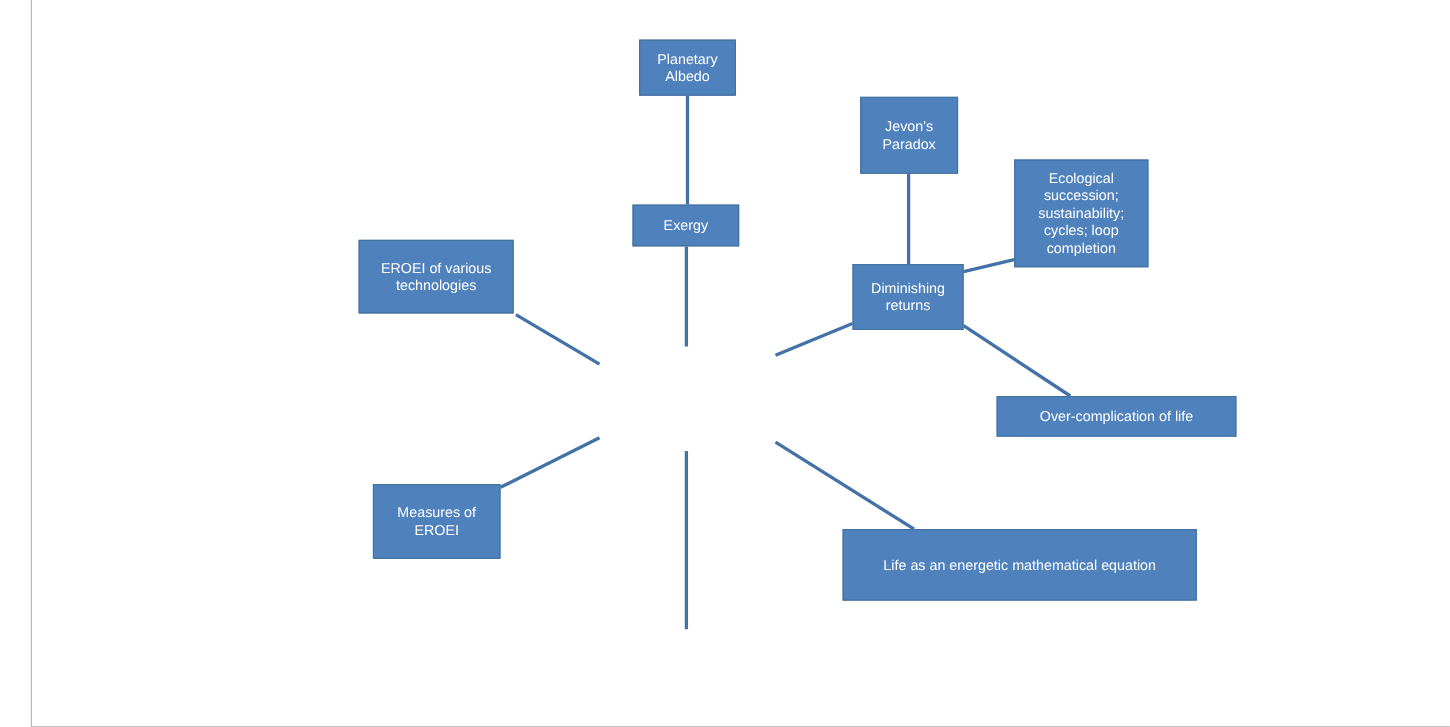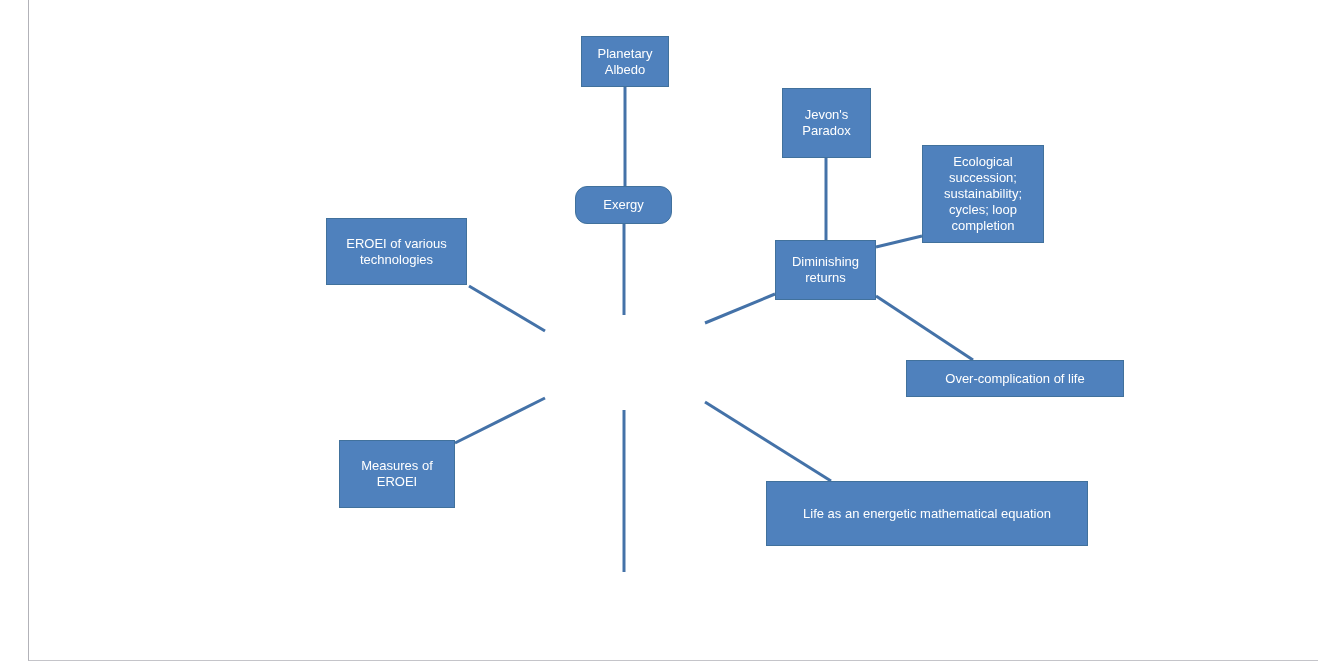--- a/index.html
+++ b/index.html
@@ -34,21 +34,21 @@
     padding: 2px 4px;
   }
   .node-center {
     font-size: 44px;
     line-height: 48px;
     padding: 0;
     letter-spacing: 0px;
   }
   
   #n-planetary     { left: 552px; top: 36px;  width: 88px;  height: 51px; }
-  #n-exergy        { left: 546px; top: 186px; width: 97px;  height: 38px; border-radius: 12px; }
+  #n-exergy        { left: 546px; top: 186px; width: 97px;  height: 38px; }
   #n-jevons        { left: 753px; top: 88px;  width: 89px;  height: 70px; justify-content: flex-end; }
   #n-ecological    { left: 893px; top: 145px; width: 122px; height: 98px; padding: 2px 1px; }
   #n-diminishing   { left: 746px; top: 240px; width: 101px; height: 60px; }
   #n-overcomp      { left: 877px; top: 360px; width: 218px; height: 37px; }
   #n-eroei-tech    { left: 297px; top: 218px; width: 141px; height: 67px; }
   #n-center        { left: 516px; top: 315px; width: 159px; height: 95px; }
   #n-measures      { left: 310px; top: 440px; width: 116px; height: 68px; }
   #n-life          { left: 737px; top: 481px; width: 322px; height: 65px; }
   #n-satanic       { left: 540px; top: 572px; width: 110px; height: 62px; }
 </style>

